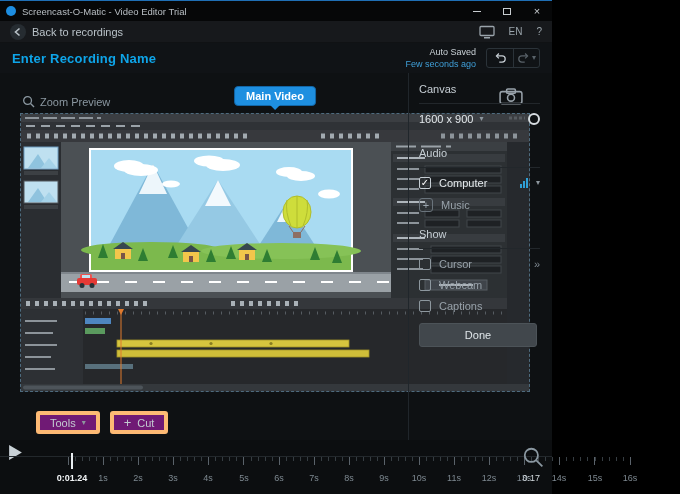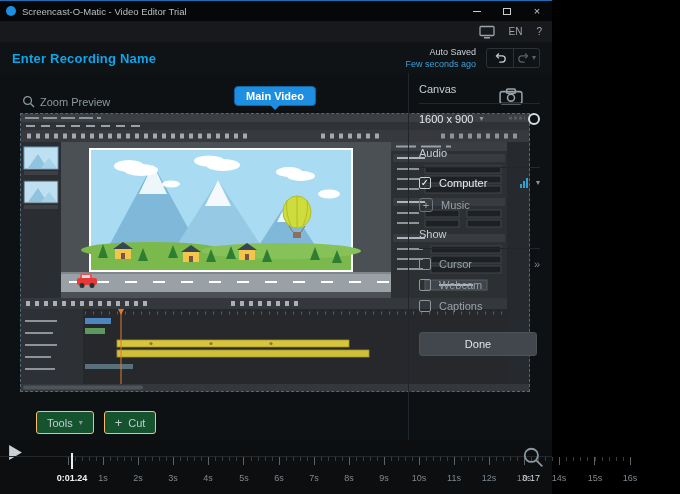--- a/index.html
+++ b/index.html
@@ -35,42 +35,42 @@
 
   
   .main{position:absolute;top:72px;left:0;right:0;height:368px;background:#0e1113}
   .zoom-preview{position:absolute;left:22px;top:22px;display:flex;align-items:center;gap:5px;color:#8b98a1;font-size:11px}
   .main-video-badge{position:absolute;left:275px;top:13px;transform:translateX(-50%);background:#1e8fe0;border:1px solid #1266a6;border-radius:4px;color:#fff;font-size:11px;font-weight:bold;padding:3px 11px;z-index:3}
   .main-video-badge .ptr{position:absolute;left:50%;bottom:-5px;margin-left:-5px;width:0;height:0;border-left:5px solid transparent;border-right:5px solid transparent;border-top:5px solid #1e8fe0}
   .camera-btn{position:absolute;left:499px;top:14px;width:24px;height:18px}
   .preview-frame{position:absolute;left:20px;top:40px;width:510px;height:279px;border:1px dashed #4e6b7e;background:#232629}
   .preview-frame svg{display:block;width:100%;height:100%}
   .tools-row{position:absolute;left:36px;top:338px;display:flex;gap:10px}
-  .soft-btn{display:flex;align-items:center;gap:6px;background:#14532d;border:1px solid #fdba74;border-radius:3px;color:#c3cbd1;font-size:11px;padding:4px 10px;height:23px}
+  .soft-btn{display:flex;align-items:center;gap:6px;background:#701a75;border:4px solid #fdba74;border-radius:3px;color:#c3cbd1;font-size:11px;padding:4px 10px;height:23px}
   .soft-btn .plus{font-size:13px;color:#c3cbd1;line-height:1}
 
   
   .sidebar{position:absolute;right:0;top:0;bottom:0;width:144px;border-left:1px solid #20262b;padding:10px 12px 0 10px}
   .section-label{font-size:11px;color:#c6ced4;padding-bottom:8px;border-bottom:1px solid #22272b;margin-bottom:9px}
   .row{display:flex;align-items:center}
   .canvas-row{margin-bottom:22px}
   .canvas-size{display:flex;align-items:center;gap:6px;font-size:11px;color:#e4e9ec}
   .record-circle{margin-left:auto;width:12px;height:12px;border:2px solid #d7dde1;border-radius:50%}
   .check-row{gap:8px;margin-bottom:9px;font-size:11px;color:#98a2aa}
   .check-row .bright{color:#e4e9ec}
   .checkbox{width:12px;height:12px;border:1px solid #8d979e;border-radius:2px;display:flex;align-items:center;justify-content:center;flex:0 0 auto}
   .checkbox.checked{border-color:#c6ced4}
   .checkbox .check{font-size:10px;color:#fff;line-height:1}
   .vol{margin-left:auto;display:flex;align-items:flex-end;gap:1px;height:10px}
   .vol i{display:block;width:2px;background:#2f9fd6}
   .vol i:nth-child(1){height:4px}.vol i:nth-child(2){height:7px}.vol i:nth-child(3){height:10px}
   .plusbox{width:14px;height:14px;border:1px solid #6a747c;border-radius:3px;display:flex;align-items:center;justify-content:center;font-size:11px;color:#9aa4ac;flex:0 0 auto}
   .chev-right{margin-left:auto;color:#7e8890;font-size:11px}
   .sec-gap{margin-top:16px}
-  .done{display:block;width:118px;height:24px;margin-top:20px;background:#41474c;border:1px solid #4c5358;border-radius:3px;color:#dfe5e9;font-size:11px;font-family:"Liberation Sans",sans-serif}
+  .done{display:block;width:118px;height:24px;margin-top:11px;background:#41474c;border:1px solid #4c5358;border-radius:3px;color:#dfe5e9;font-size:11px;font-family:"Liberation Sans",sans-serif}
 
   
   .transport{position:absolute;left:0;right:0;bottom:0;height:54px;background:#0c0e10}
   .play-btn{position:absolute;left:8px;top:4px;width:15px;height:17px}
   .ruler-line{position:absolute;top:16px;left:0;right:0;border-top:1px solid #23282c}
   .ticks-minor{position:absolute;left:68px;width:565px;top:17px;height:4px;
     background:repeating-linear-gradient(90deg,#363d42 0 1px,transparent 1px 7.02px)}
   .ticks-major{position:absolute;left:68px;width:565px;top:17px;height:8px;
     background:repeating-linear-gradient(90deg,#5a626a 0 1px,transparent 1px 35.1px)}
   .tick{position:absolute;top:33px;width:24px;text-align:center;font-size:9px;color:#7e8991}
@@ -92,20 +92,27 @@
           <span class="min-glyph"></span>
         </span>
       <span class="win-btn">
           <span class="max-glyph"></span>
         </span>
       <span class="win-btn">×</span>
     </div>
   </div>
 
   <div class="navbar">
+    <div class="back-group">
+      <svg width="16" height="16" viewBox="0 0 16 16">
+          <circle cx="8" cy="8" r="8" fill="#262c31"></circle>
+          <path d="M9.5 4.5 L5.5 8 L9.5 11.5" stroke="#b9c2c8" fill="none" stroke-width="1.6"></path>
+        </svg>
+      <span>Back to recordings</span>
+    </div>
     <div class="nav-right">
       <svg width="16" height="14" viewBox="0 0 16 14">
           <rect x="1" y="1.5" width="14" height="9" rx="1" stroke="#9aa4ab" fill="none" stroke-width="1.3"></rect>
           <rect x="5" y="12" width="6" height="1.5" fill="#9aa4ab"></rect>
         </svg>
       <span>EN</span>
       <span>?</span>
     </div>
   </div>
 

